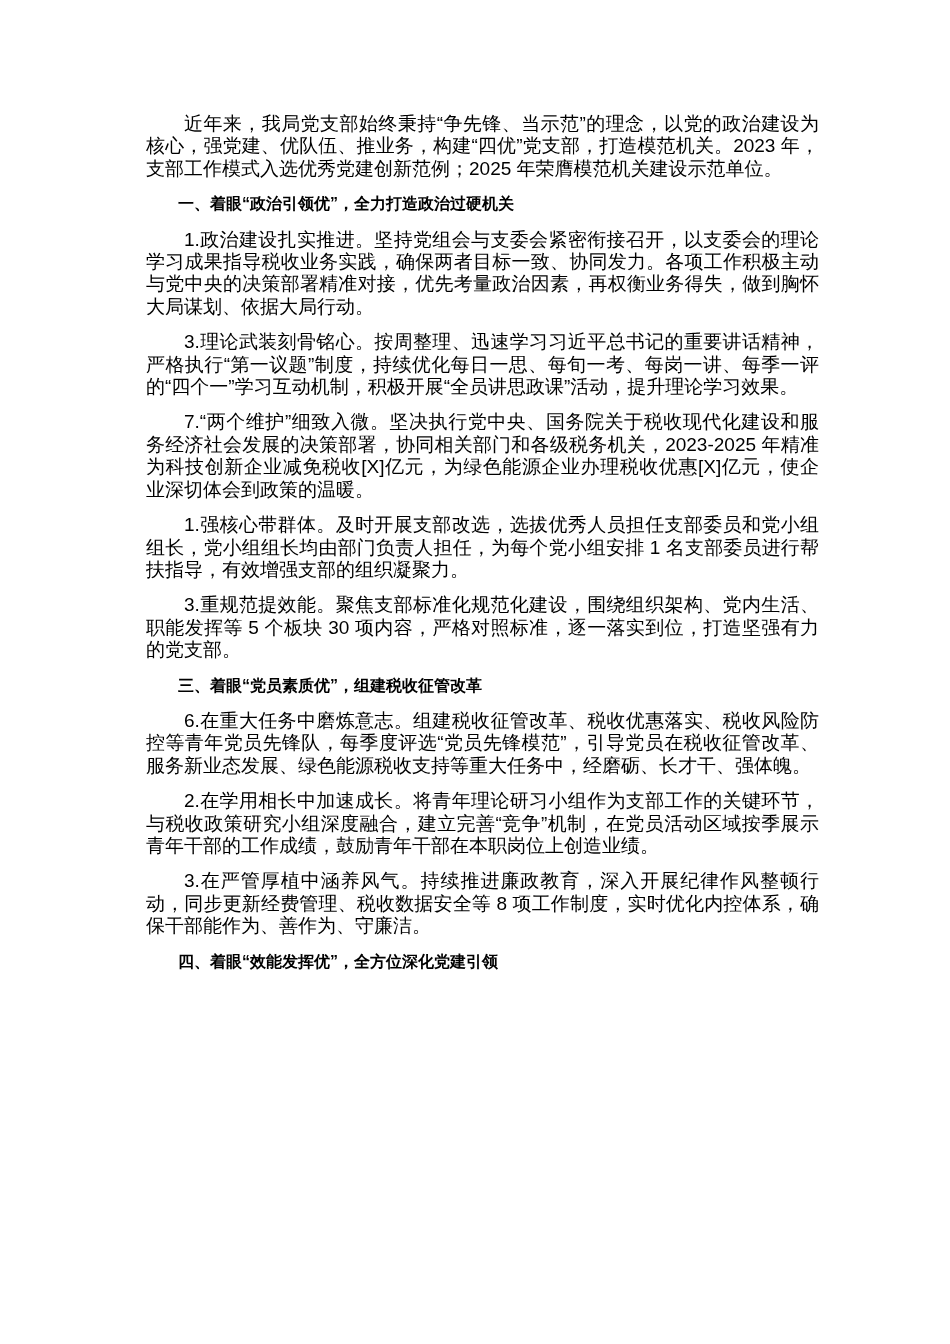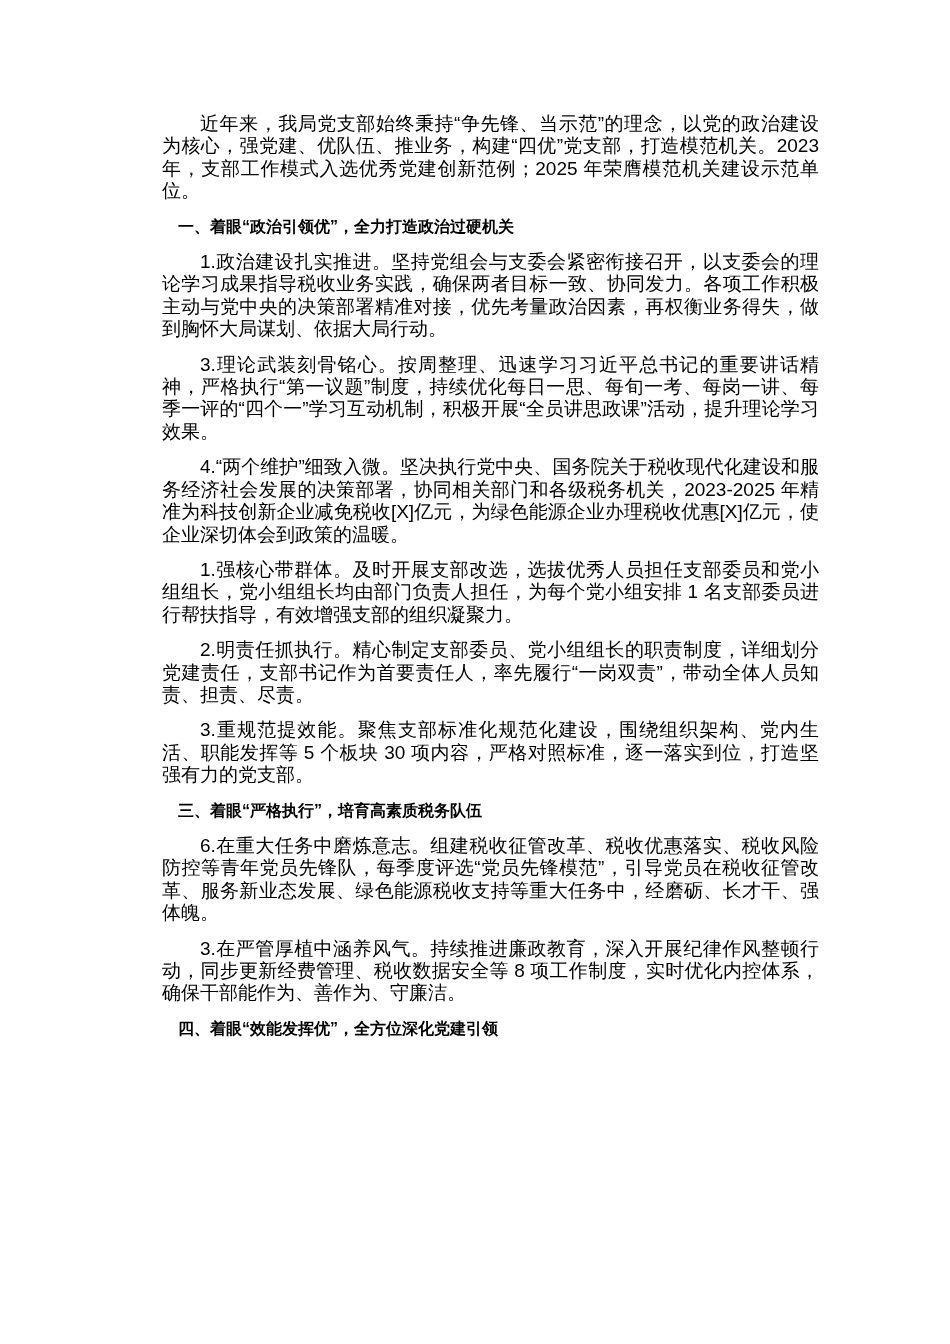--- a/index.html
+++ b/index.html
@@ -26,21 +26,21 @@
   }
   .doc-content {
     position: absolute;
     left: 146px;
     top: 113px;
     width: 673px;
   }
   .para {
     font-size: 19px;
     line-height: 22.4px;
-    margin: 0 0 13px 16px;
+    margin: 0 0 13px 0;
     text-align: justify;
     text-justify: inter-ideograph;
     text-indent: 2em;
     font-weight: 400;
     word-break: break-all;
   }
   .heading {
     font-size: 16px;
     line-height: 22.4px;
     margin: 0 0 13px 0;
@@ -51,22 +51,22 @@
 </style>
 </head>
 <body>
 
 <div class="doc-page">
   <div class="doc-content">
     <p class="para">近年来，我局党支部始终秉持“争先锋、当示范”的理念，以党的政治建设为核心，强党建、优队伍、推业务，构建“四优”党支部，打造模范机关。2023 年，支部工作模式入选优秀党建创新范例；2025 年荣膺模范机关建设示范单位。</p>
     <h2 class="heading">一、着眼“政治引领优”，全力打造政治过硬机关</h2>
     <p class="para">1.政治建设扎实推进。坚持党组会与支委会紧密衔接召开，以支委会的理论学习成果指导税收业务实践，确保两者目标一致、协同发力。各项工作积极主动与党中央的决策部署精准对接，优先考量政治因素，再权衡业务得失，做到胸怀大局谋划、依据大局行动。</p>
     <p class="para">3.理论武装刻骨铭心。按周整理、迅速学习习近平总书记的重要讲话精神，严格执行“第一议题”制度，持续优化每日一思、每旬一考、每岗一讲、每季一评的“四个一”学习互动机制，积极开展“全员讲思政课”活动，提升理论学习效果。</p>
-    <p class="para">4.“两个维护”细致入微。坚决执行党中央、国务院关于税收现代化建设和服务经济社会发展的决策部署，协同相关部门和各级税务机关，2023-2025 年精准为科技创新企业减免税收[X]亿元，为绿色能源企业办理税收优惠[X]亿元，使企业深切体会到政策的温暖。</p>
+    <p class="para">7.“两个维护”细致入微。坚决执行党中央、国务院关于税收现代化建设和服务经济社会发展的决策部署，协同相关部门和各级税务机关，2023-2025 年精准为科技创新企业减免税收[X]亿元，为绿色能源企业办理税收优惠[X]亿元，使企业深切体会到政策的温暖。</p>
     <p class="para">1.强核心带群体。及时开展支部改选，选拔优秀人员担任支部委员和党小组组长，党小组组长均由部门负责人担任，为每个党小组安排 1 名支部委员进行帮扶指导，有效增强支部的组织凝聚力。</p>
-    <p class="para">2.明责任抓执行。精心制定支部委员、党小组组长的职责制度，详细划分党建责任，支部书记作为首要责任人，率先履行“一岗双责”，带动全体人员知责、担责、尽责。</p>
     <p class="para">3.重规范提效能。聚焦支部标准化规范化建设，围绕组织架构、党内生活、职能发挥等 5 个板块 30 项内容，严格对照标准，逐一落实到位，打造坚强有力的党支部。</p>
-    <h2 class="heading">三、着眼“严格执行”，培育高素质税务队伍</h2>
+    <h2 class="heading">三、着眼“党员素质优”，组建税收征管改革</h2>
     <p class="para">6.在重大任务中磨炼意志。组建税收征管改革、税收优惠落实、税收风险防控等青年党员先锋队，每季度评选“党员先锋模范”，引导党员在税收征管改革、服务新业态发展、绿色能源税收支持等重大任务中，经磨砺、长才干、强体魄。</p>
+    <p class="para">2.在学用相长中加速成长。将青年理论研习小组作为支部工作的关键环节，与税收政策研究小组深度融合，建立完善“竞争”机制，在党员活动区域按季展示青年干部的工作成绩，鼓励青年干部在本职岗位上创造业绩。</p>
     <p class="para">3.在严管厚植中涵养风气。持续推进廉政教育，深入开展纪律作风整顿行动，同步更新经费管理、税收数据安全等 8 项工作制度，实时优化内控体系，确保干部能作为、善作为、守廉洁。</p>
     <h2 class="heading">四、着眼“效能发挥优”，全方位深化党建引领</h2>
   </div>
 </div>
 
 </body></html>

